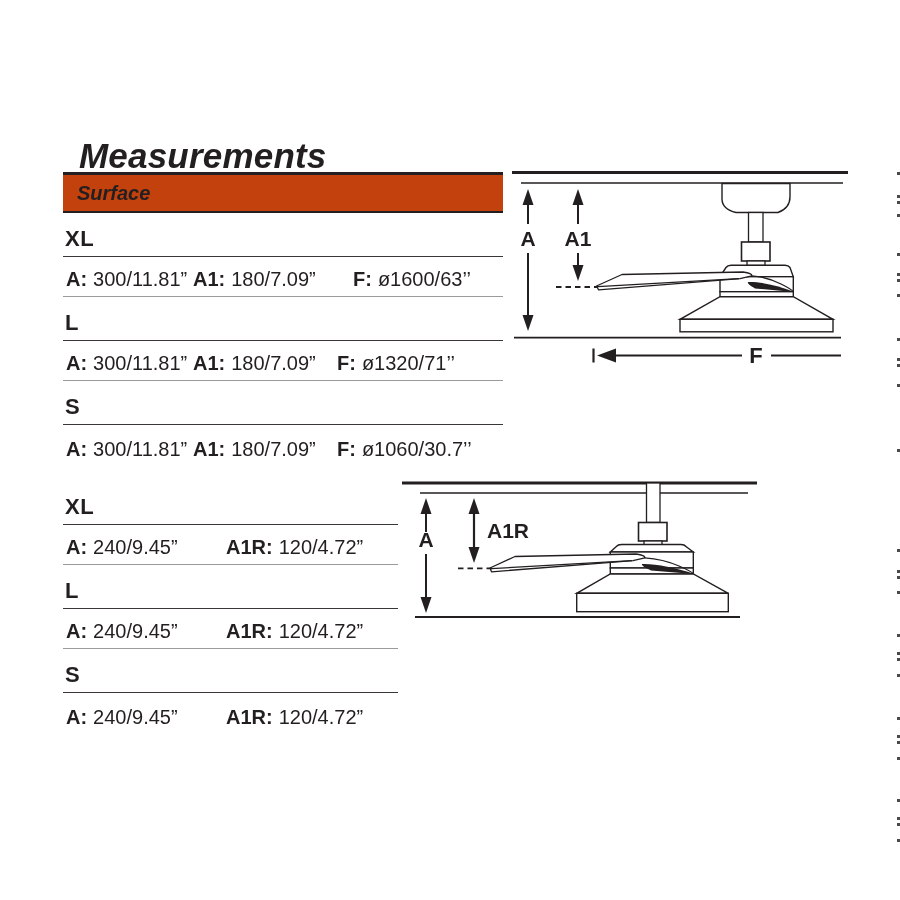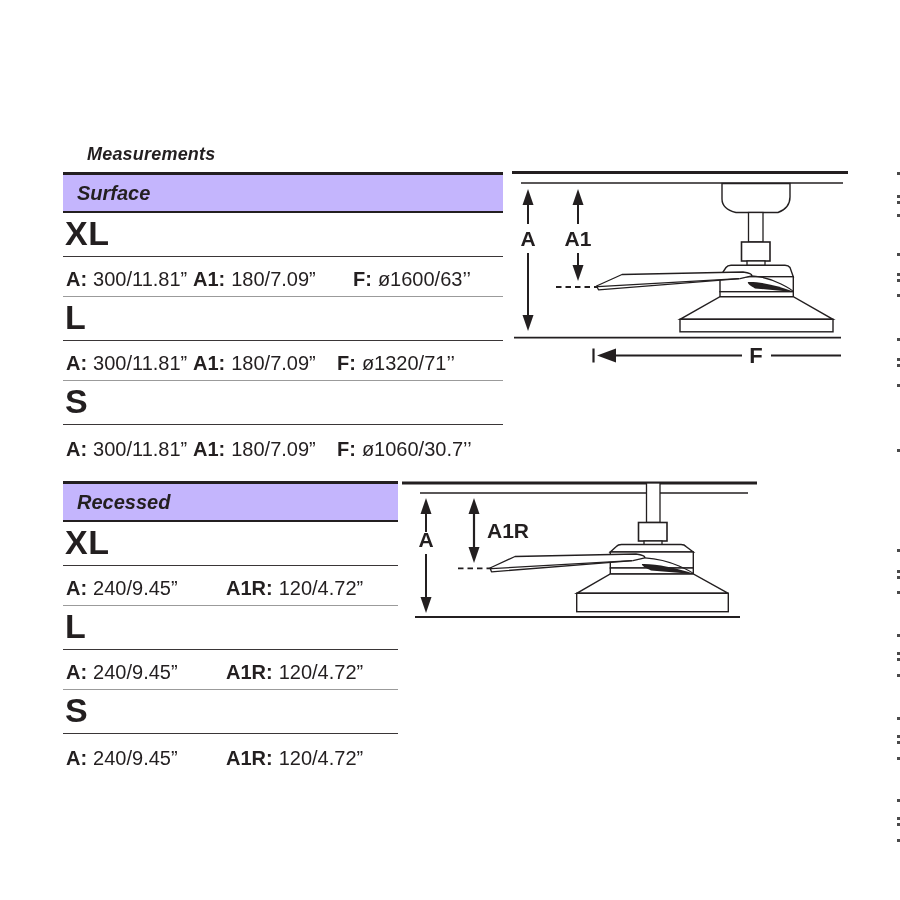--- a/index.html
+++ b/index.html
@@ -1,36 +1,36 @@
 <!DOCTYPE html>
 <html><head>
 <meta charset="utf-8">
 <style>
   html,body{margin:0;padding:0;background:#fff;}
   body{
     position:relative;width:900px;height:900px;overflow:hidden;
     font-family:"Liberation Sans",sans-serif;color:#231f20;
   }
   .title{
-    position:absolute;left:75px;top:132px;margin:12px;
-    font-size:18px;font-weight:bold;font-style:italic;letter-spacing:.2px;
+    position:absolute;left:75px;top:132px;margin:4px;
+    font-size:35px;font-weight:bold;font-style:italic;letter-spacing:.2px;
   }
   .mtable{position:absolute;}
   .mtable.surface{left:63px;top:172px;width:440px;}
   .mtable.recessed{left:63px;top:481px;width:335px;}
   .band{
     border-top:3px solid #231f20;border-bottom:2px solid #231f20;
-    height:36px;background:#c4b5fd;display:flex;align-items:center;
+    height:36px;background:#c2410c;display:flex;align-items:center;
   }
   .band .band-label{font-size:20px;font-weight:bold;font-style:italic;padding-left:14px;}
   .row{position:relative;border-bottom:1.6px solid #3a3637;}
   .row.size{height:42.5px;}
   .row.size .txt{
     position:absolute;left:2px;bottom:6px;
-    font-size:34px;font-weight:bold;letter-spacing:.5px;line-height:1;
+    font-size:22px;font-weight:bold;letter-spacing:.5px;line-height:1;
   }
   .row.dims{height:39.5px;border-bottom-color:#9b9b9b;}
   .row.dims.last{border-bottom:none;height:41px;}
   .grp{position:absolute;bottom:7px;font-size:20px;line-height:1;white-space:nowrap;}
   .grp b{margin-right:6px;}
   svg{position:absolute;overflow:visible;}
   svg text{font-family:"Liberation Sans",sans-serif;font-weight:bold;fill:#231f20;}
   #edge-marks div{position:absolute;left:897px;width:3px;height:2.5px;background:#4a4a4a;}
 </style>
 </head>
@@ -65,23 +65,20 @@
     <span class="txt">S</span>
   </div>
   <div class="row dims last">
     <span class="grp" style="left:3px"><b>A:</b><span>300/11.81”</span></span>
     <span class="grp" style="left:130px"><b>A1:</b><span>180/7.09”</span></span>
     <span class="grp" style="left:274px"><b>F:</b><span>ø1060/30.7’’</span></span>
   </div>
 </section>
 
 <section class="mtable recessed">
-  <div class="band">
-    <span class="band-label">Recessed</span>
-  </div>
 
   <div class="row size">
     <span class="txt">XL</span>
   </div>
   <div class="row dims">
     <span class="grp" style="left:3px"><b>A:</b><span>240/9.45”</span></span>
     <span class="grp" style="left:163px"><b>A1R:</b><span>120/4.72”</span></span>
   </div>
 
   <div class="row size">

